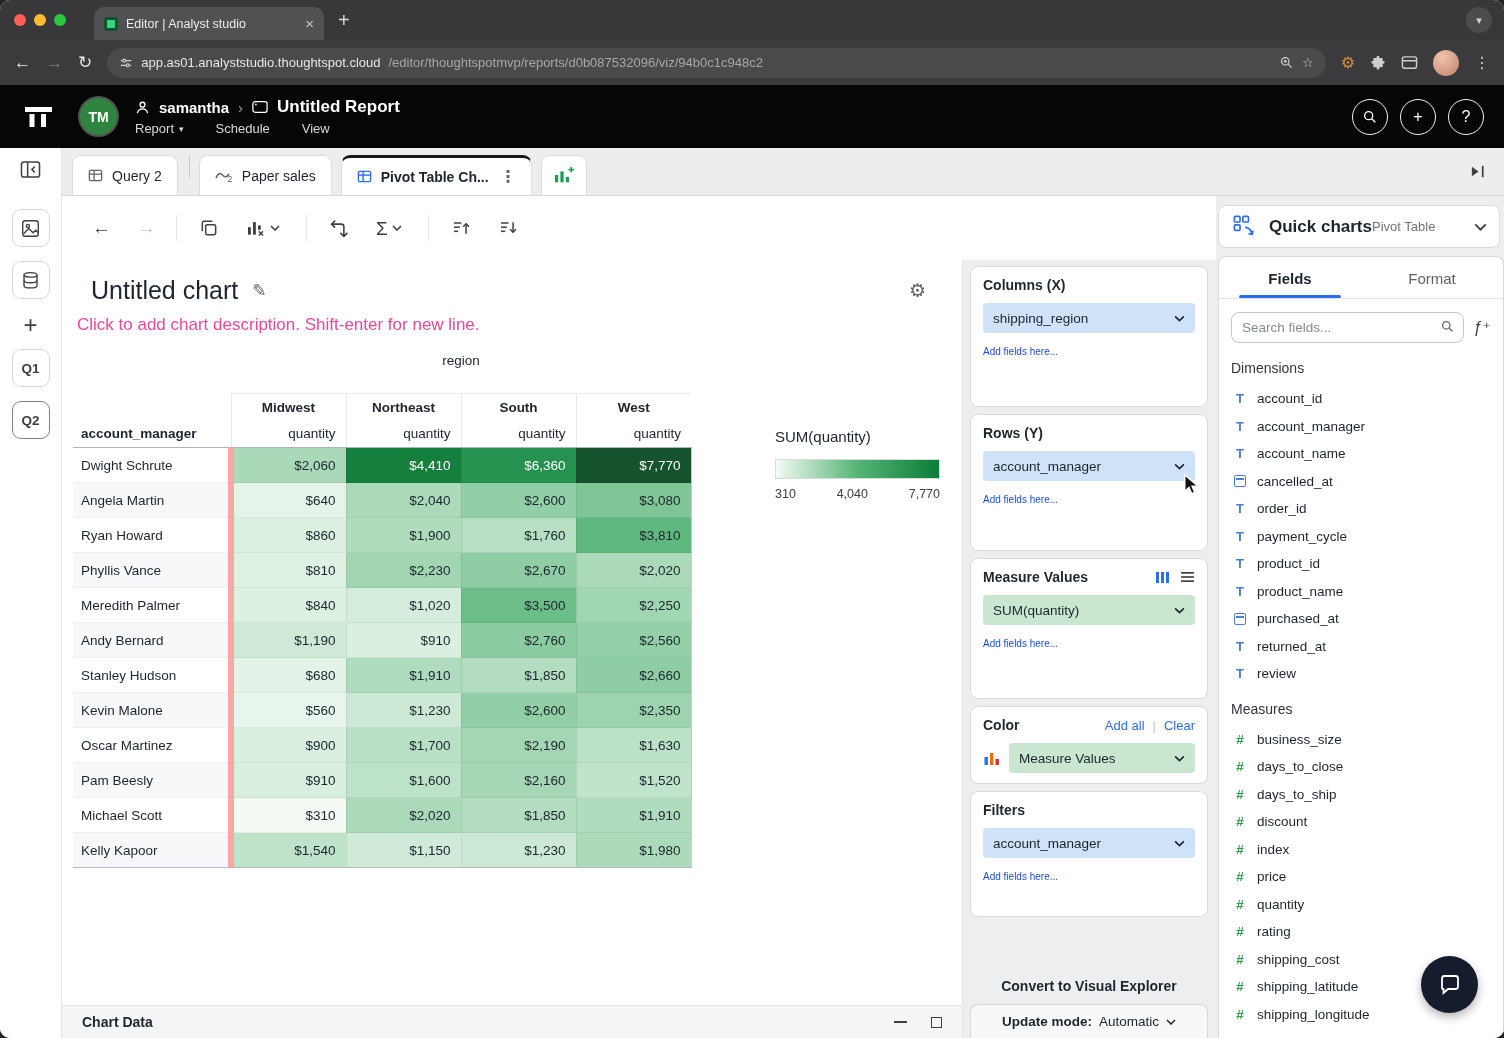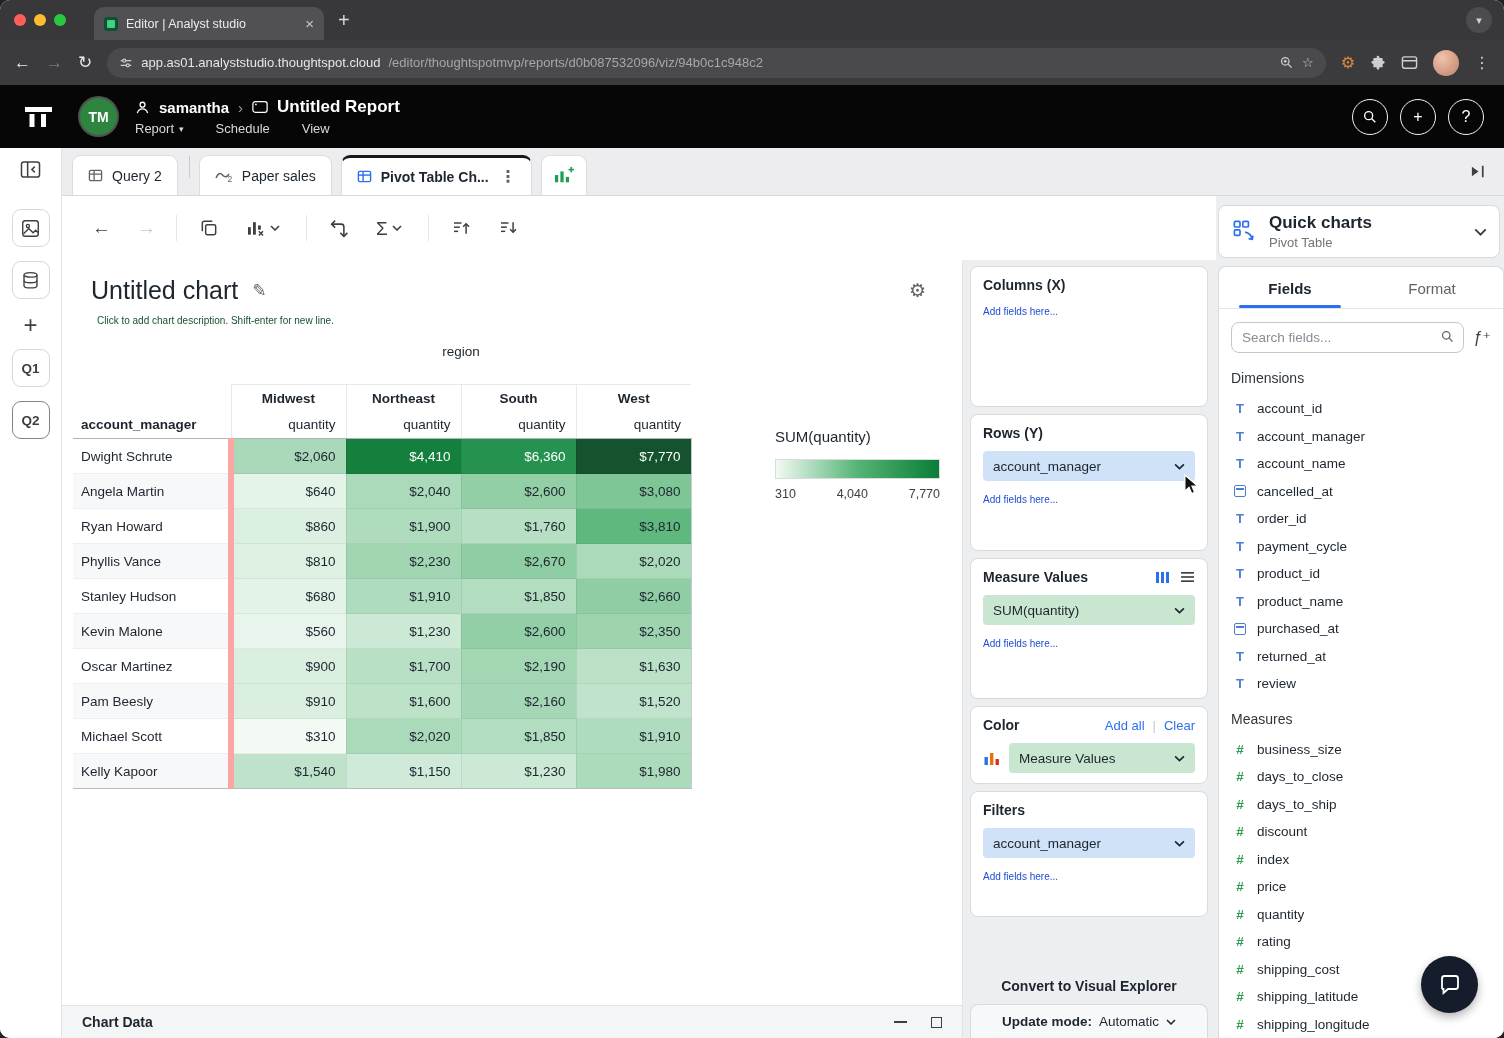--- a/index.html
+++ b/index.html
@@ -64,21 +64,21 @@
 .tbdiv{width:1px;height:26px;background:#e4e6e8;margin:0 22px 0 0}
 .sigma{font-size:19px;line-height:1}
 
 .mainrow{flex:1;display:flex;min-height:0;background:#eceef0}
 .chartcol{flex:1;display:flex;flex-direction:column;min-width:0;background:#fff;border-right:1px solid #e2e4e6}
 .chartcard{flex:1;position:relative;overflow:hidden;padding-top:16px;background:#fff}
 .ctitle-row{display:flex;align-items:center;margin:0 36px 0 29px}
 .ctitle{font-size:25px;color:#1d252f}
 .pencil{margin-left:14px;color:#5f6368;font-size:17px}
 .gearbtn{margin-left:auto;color:#5f6368;font-size:19px}
-.cdesc{margin:10px 0 0 35px;font-size:10px;color:#14532d}
+.cdesc{margin:10px 0 0 15px;font-size:17px;color:#ec4899}
 
 .pivot{border-collapse:collapse;margin:18px 0 0 11px;font-size:13.5px;color:#1d252f;table-layout:fixed}
 .pivot th{font-weight:normal}
 .pivot .corner{width:158px}
 .pivot .regionh{text-align:center;padding-bottom:25px;color:#1d252f}
 .pivot .colh{width:115px;text-align:center;font-weight:bold;padding:6px 0;border-left:1px solid #e7e9eb;border-top:1px solid #e7e9eb}
 .pivot .measl{width:115px;text-align:right;padding:5px 10px 6px;border-left:1px solid #e7e9eb;border-bottom:1px solid #aeb4b9}
 .pivot .rowdim{text-align:left;font-weight:bold;padding:5px 8px 6px;border-bottom:1px solid #aeb4b9}
 .pivot tbody th{text-align:left;padding:0 8px;border-bottom:1px solid #eceeef;border-right:6px solid #fca5a5;background:#fff;height:35px}
 .pivot tbody tr:nth-child(even) th{background:#f7f8f9}
@@ -116,21 +116,21 @@
 .clr-row .pill{flex:1}
 .cfgspacer{flex:1}
 .convert{font-size:14px;font-weight:bold;color:#1d252f;text-align:center;padding:4px 0 10px;flex:none}
 .updatebar{height:34px;background:#f7f8f9;border:1px solid #d8dadc;border-bottom:none;border-radius:8px 8px 0 0;display:flex;align-items:center;justify-content:center;gap:7px;font-size:13.5px;color:#1d252f;flex:none}
 .updatebar b{font-weight:bold}
 
 
 .rightpanel{width:288px;flex:none;display:flex;flex-direction:column;background:#eceef0;min-height:0}
 .rpstrip{height:48px;background:#ededef;border-bottom:1px solid #d7d9db;display:flex;align-items:center;justify-content:flex-end;padding-right:16px;flex:none}
 .qccard{margin:9px 4px 8px 2px;background:#fff;border:1px solid #d8dadc;border-radius:8px;padding:7px 12px;display:flex;align-items:center;gap:11px;flex:none}
-.qctxt{display:flex;flex-direction:column}
+.qctxt{display:flex;flex-direction:row}
 .qct{font-size:17px;font-weight:bold;color:#1d252f}
 .qcs{font-size:13px;color:#70757a;margin-top:2px}
 .qcchev{margin-left:auto;color:#3c4043}
 .fieldscard{flex:1;margin-left:2px;background:#fff;border:1px solid #d8dadc;border-bottom:none;border-radius:8px 8px 0 0;display:flex;flex-direction:column;overflow:hidden;min-height:0}
 .fp-tabs{display:flex;border-bottom:1px solid #e2e4e6;flex:none}
 .fp-tab{flex:1;text-align:center;padding:13px 0 11px;font-size:15px;color:#5f6368;position:relative}
 .fp-tab.active{color:#1d252f;font-weight:bold}
 .fp-tab.active:after{content:"";position:absolute;left:20px;right:20px;bottom:0;height:3px;background:#2b6ff0;border-radius:2px}
 .fp-search{display:flex;align-items:center;gap:10px;padding:13px 10px 9px 12px;flex:none}
 .fsi{flex:1;position:relative}
@@ -444,20 +444,34 @@
                     <td style="background:rgb(95,184,126);color:#1d252f">$3,810</td>
                   </tr>
                   <tr>
                     <th>Phyllis Vance</th>
                     <td style="background:rgb(222,241,227);color:#1d252f">$810</td>
                     <td style="background:rgb(162,214,179);color:#1d252f">$2,230</td>
                     <td style="background:rgb(143,206,164);color:#1d252f">$2,670</td>
                     <td style="background:rgb(171,218,186);color:#1d252f">$2,020</td>
                   </tr>
                   <tr>
+                    <th>Meredith Palmer</th>
+                    <td style="background:rgb(221,240,226);color:#1d252f">$840</td>
+                    <td style="background:rgb(213,237,220);color:#1d252f">$1,020</td>
+                    <td style="background:rgb(108,190,136);color:#1d252f">$3,500</td>
+                    <td style="background:rgb(161,214,178);color:#1d252f">$2,250</td>
+                  </tr>
+                  <tr>
+                    <th>Andy Bernard</th>
+                    <td style="background:rgb(206,233,214);color:#1d252f">$1,190</td>
+                    <td style="background:rgb(218,239,224);color:#1d252f">$910</td>
+                    <td style="background:rgb(139,204,161);color:#1d252f">$2,760</td>
+                    <td style="background:rgb(148,208,168);color:#1d252f">$2,560</td>
+                  </tr>
+                  <tr>
                     <th>Stanley Hudson</th>
                     <td style="background:rgb(227,243,232);color:#1d252f">$680</td>
                     <td style="background:rgb(175,220,190);color:#1d252f">$1,910</td>
                     <td style="background:rgb(178,221,192);color:#1d252f">$1,850</td>
                     <td style="background:rgb(143,206,165);color:#1d252f">$2,660</td>
                   </tr>
                   <tr>
                     <th>Kevin Malone</th>
                     <td style="background:rgb(232,245,236);color:#1d252f">$560</td>
                     <td style="background:rgb(204,233,213);color:#1d252f">$1,230</td>
@@ -510,20 +524,26 @@
             <span class="cf-icons">
               <span class="ico-min"></span>
               <span class="ico-max"></span>
             </span>
           </div>
         </div>
 
         <div class="configcol">
           <div class="cfgcard h-cols">
             <div class="cfgtitle">Columns (X)</div>
+            <div class="pill blue">
+              <span>shipping_region</span>
+              <svg width="11" height="7" viewBox="0 0 10 6" fill="none" stroke="#1d252f" stroke-width="1.5">
+                  <polyline points="1,1 5,5 9,1"></polyline>
+                </svg>
+            </div>
             <div class="addf">Add fields here...</div>
           </div>
 
           <div class="cfgcard h-rows">
             <div class="cfgtitle">Rows (Y)</div>
             <div class="pill blue">
               <span>account_manager</span>
               <svg width="11" height="7" viewBox="0 0 10 6" fill="none" stroke="#1d252f" stroke-width="1.5">
                   <polyline points="1,1 5,5 9,1"></polyline>
                 </svg>

